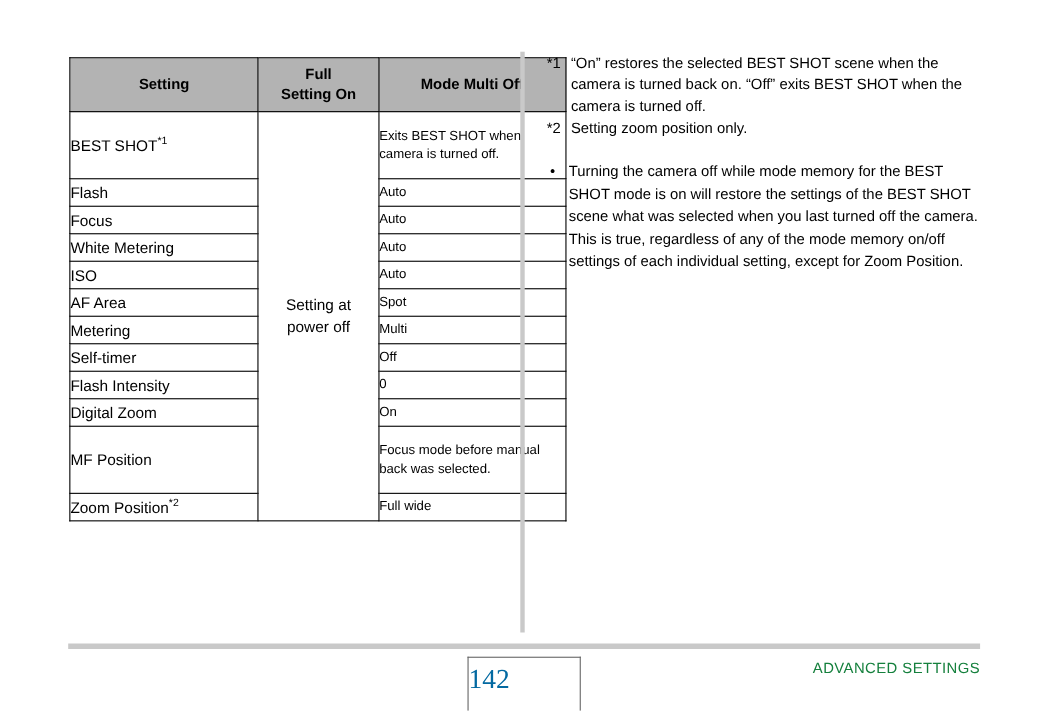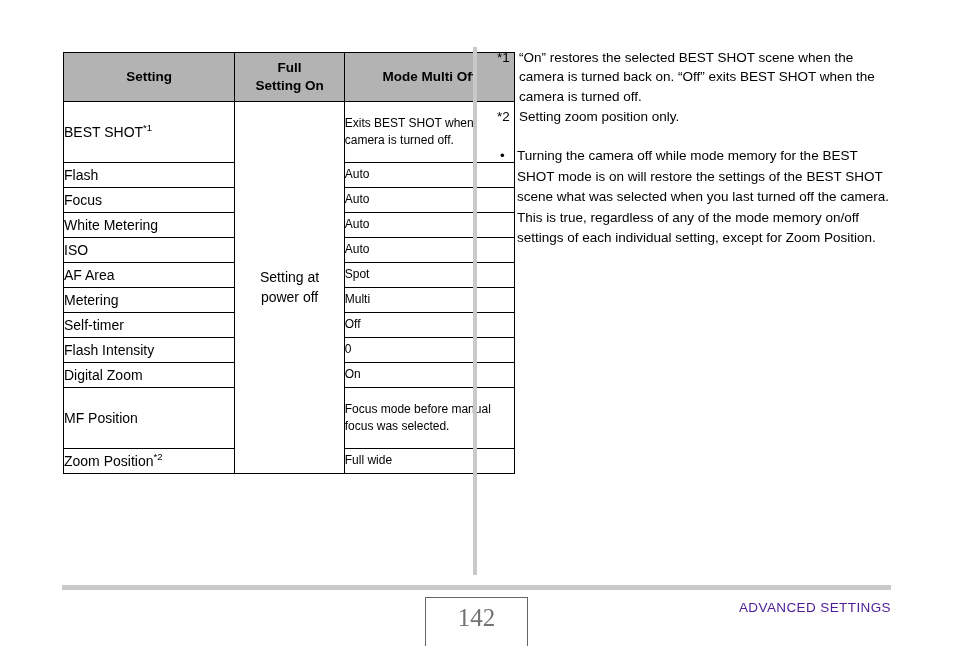--- a/index.html
+++ b/index.html
@@ -171,31 +171,31 @@
     width: 103px;
     height: 49px;
     border: 1px solid #666;
     border-bottom: none;
     box-sizing: border-box;
     background: #fff;
   }
   #page-number {
     font-family: "Liberation Serif", serif;
     font-size: 25px;
-    text-align: center;
+    text-align: left;
     line-height: 40px;
-    color: #737373;
+    color: #0369a1;
   }
   #footer-section {
     position: absolute;
     right: 63px;
     top: 600px;
     font-size: 13.5px;
     letter-spacing: 0.4px;
-    color: #4c1d95;
+    color: #15803d;
   }
 </style>
 </head>
 <body>
 
 <div id="left-column">
   <table class="settings-table">
     <colgroup>
       <col class="col-setting">
       <col class="col-on">
@@ -251,21 +251,21 @@
         <tr>
           <td class="cell-setting row-normal"><span>Flash Intensity</span></td>
           <td class="cell-off">0</td>
         </tr>
         <tr>
           <td class="cell-setting row-normal"><span>Digital Zoom</span></td>
           <td class="cell-off">On</td>
         </tr>
         <tr>
           <td class="cell-setting row-tall"><span>MF Position</span></td>
-          <td class="cell-off">Focus mode before manual focus was selected.</td>
+          <td class="cell-off">Focus mode before manual back was selected.</td>
         </tr>
         <tr>
           <td class="cell-setting row-normal"><span>Zoom Position</span><sup class="footnote-mark">*2</sup></td>
           <td class="cell-off">Full wide</td>
         </tr>
       </tbody>
   </table>
 </div>
 
 <div id="column-divider"></div>

